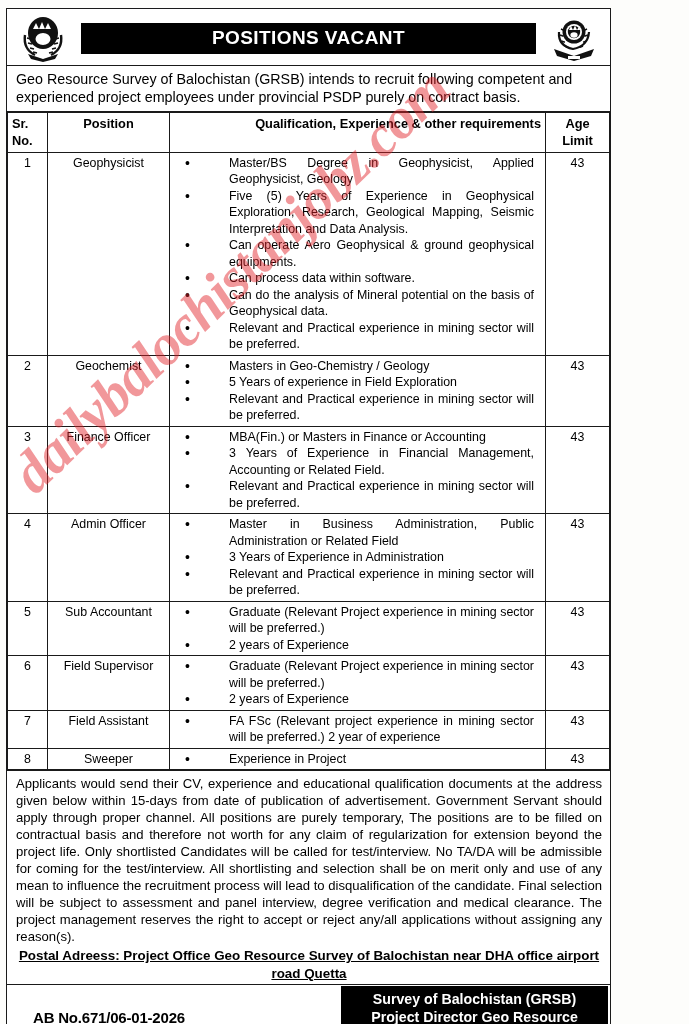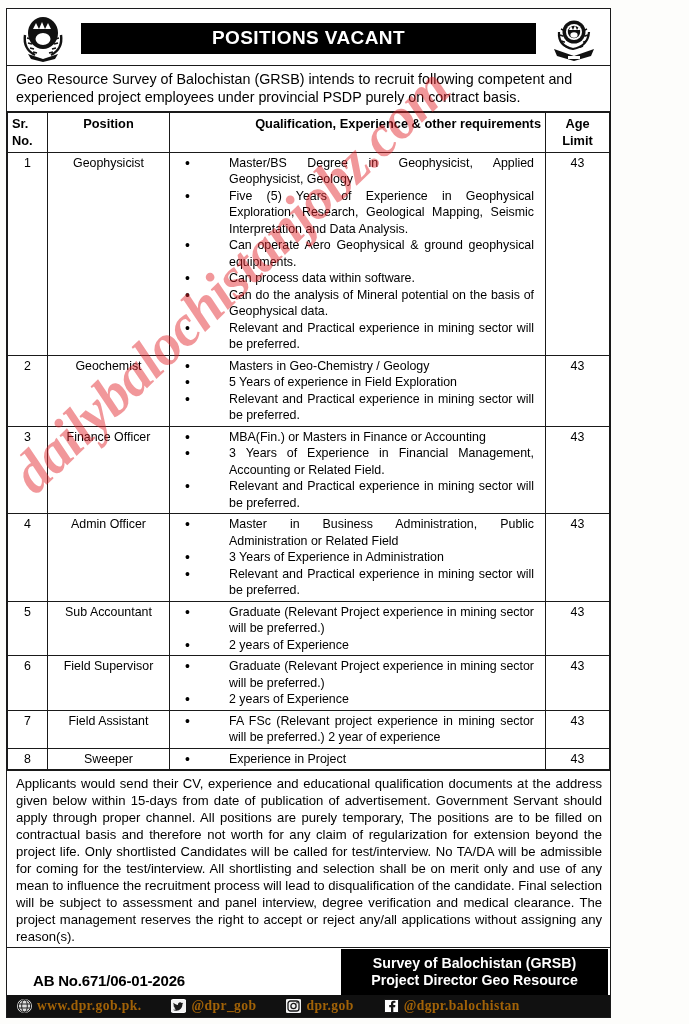--- a/index.html
+++ b/index.html
@@ -370,20 +370,23 @@
                 <li class="nojust">Experience in Project</li>
               </ul>
             </td>
             <td class="age col-age">43</td>
           </tr>
         </tbody>
     </table>
 
     <div class="notice">
       <span>Applicants would send their CV, experience and educational qualification documents at the address given below within 15-days from date of publication of advertisement. Government Servant should apply through proper channel. All positions are purely temporary, The positions are to be filled on contractual basis and therefore not worth for any claim of regularization for extension beyond the project life. Only shortlisted Candidates will be called for test/interview. No TA/DA will be admissible for coming for the test/interview. All shortlisting and selection shall be on merit only and use of any mean to influence the recruitment process will lead to disqualification of the candidate. Final selection will be subject to assessment and panel interview, degree verification and medical clearance. The project management reserves the right to accept or reject any/all applications without assigning any reason(s).</span>
+      <div class="postal">
+        <u>Postal Adreess: Project Office Geo Resource Survey of Balochistan near DHA office airport road Quetta</u>
+      </div>
     </div>
 
     <div class="footer">
       <div class="ab-no">AB No.671/06-01-2026</div>
       <div class="signblock">
         <div>Survey of Balochistan (GRSB)</div>
         <div>Project Director Geo Resource</div>
       </div>
     </div>
 

